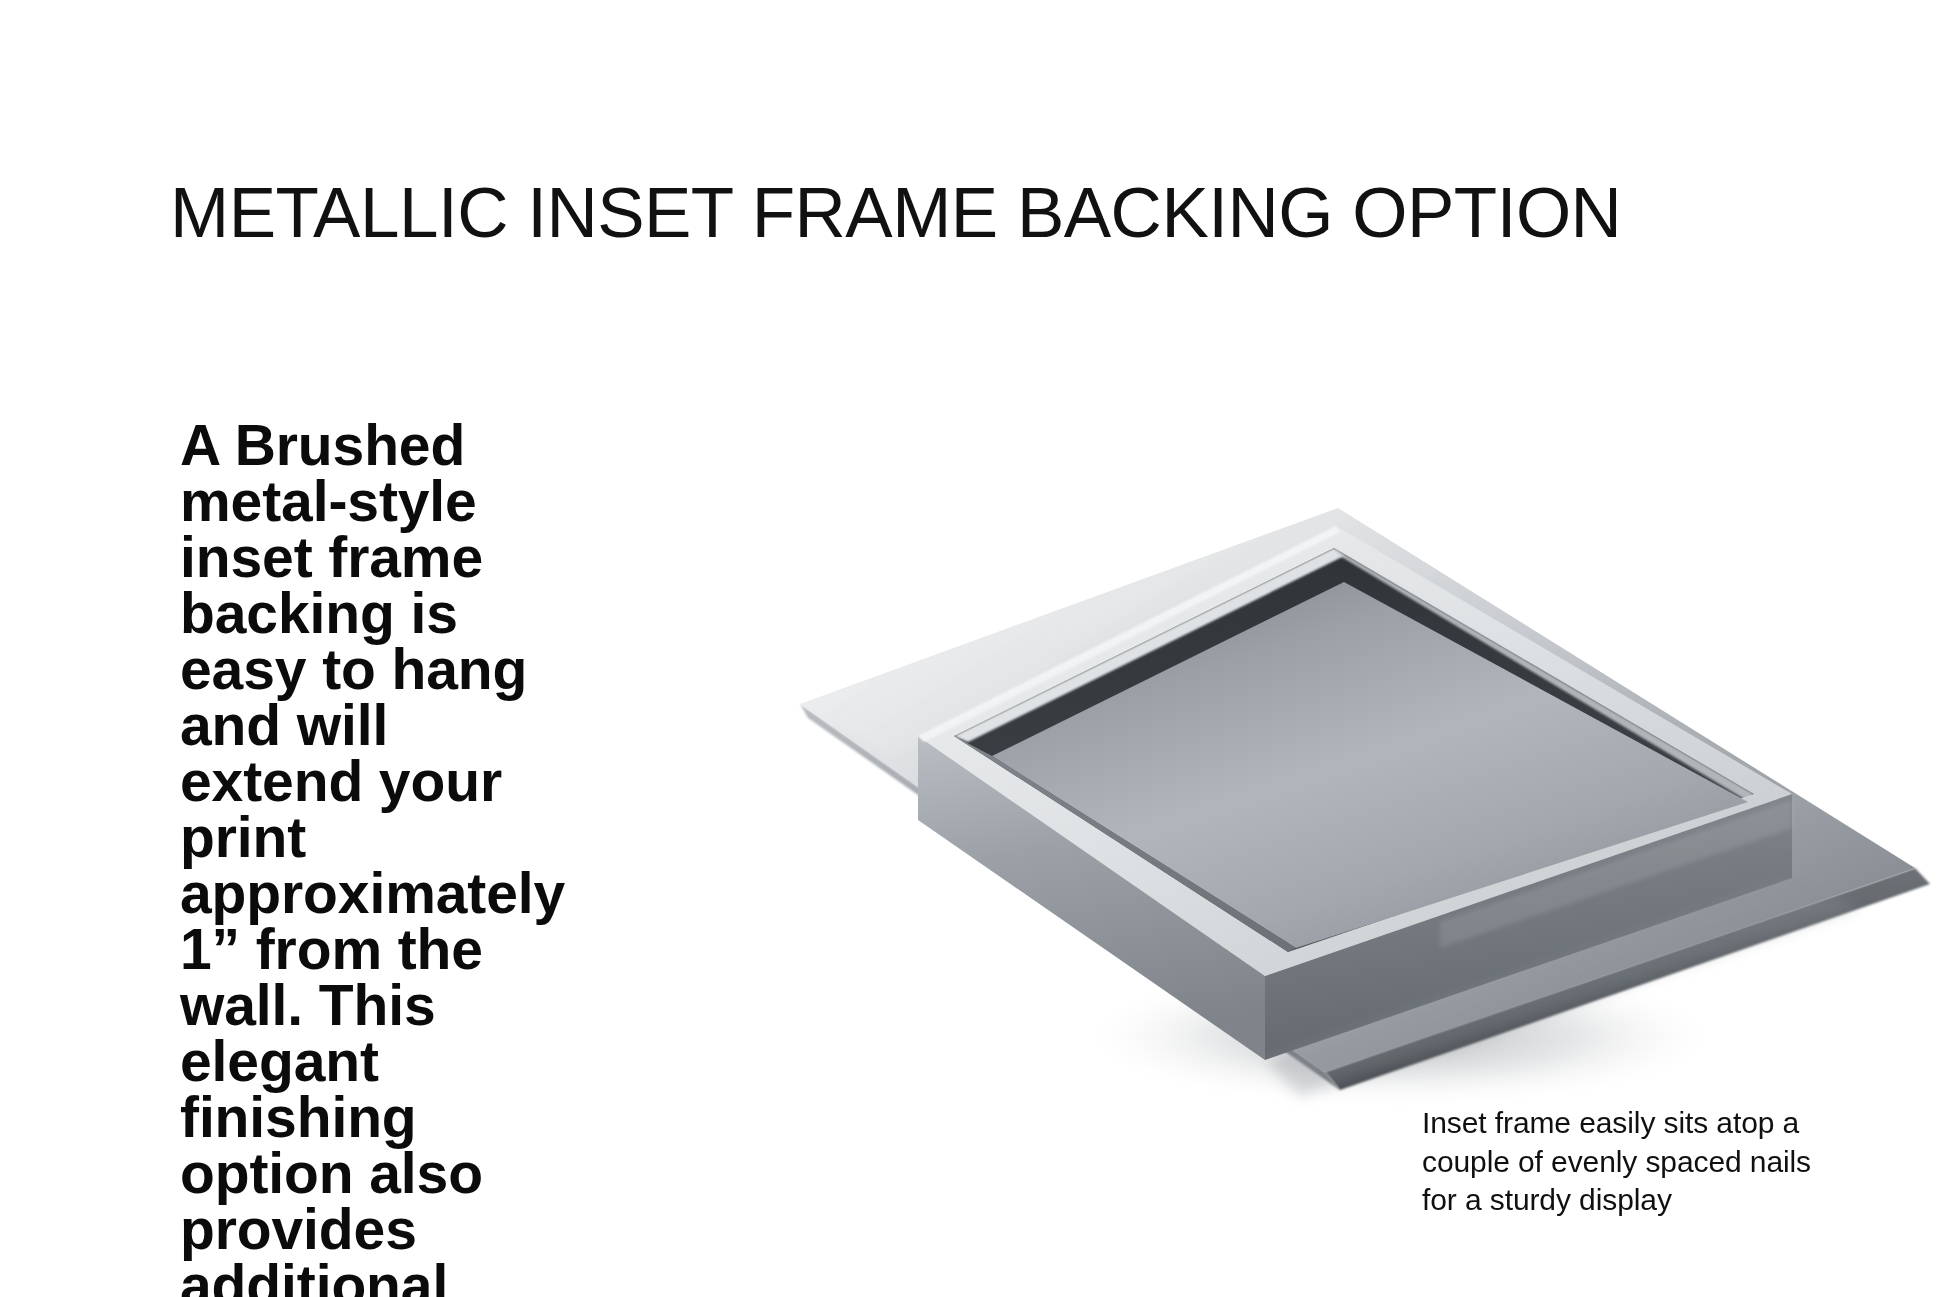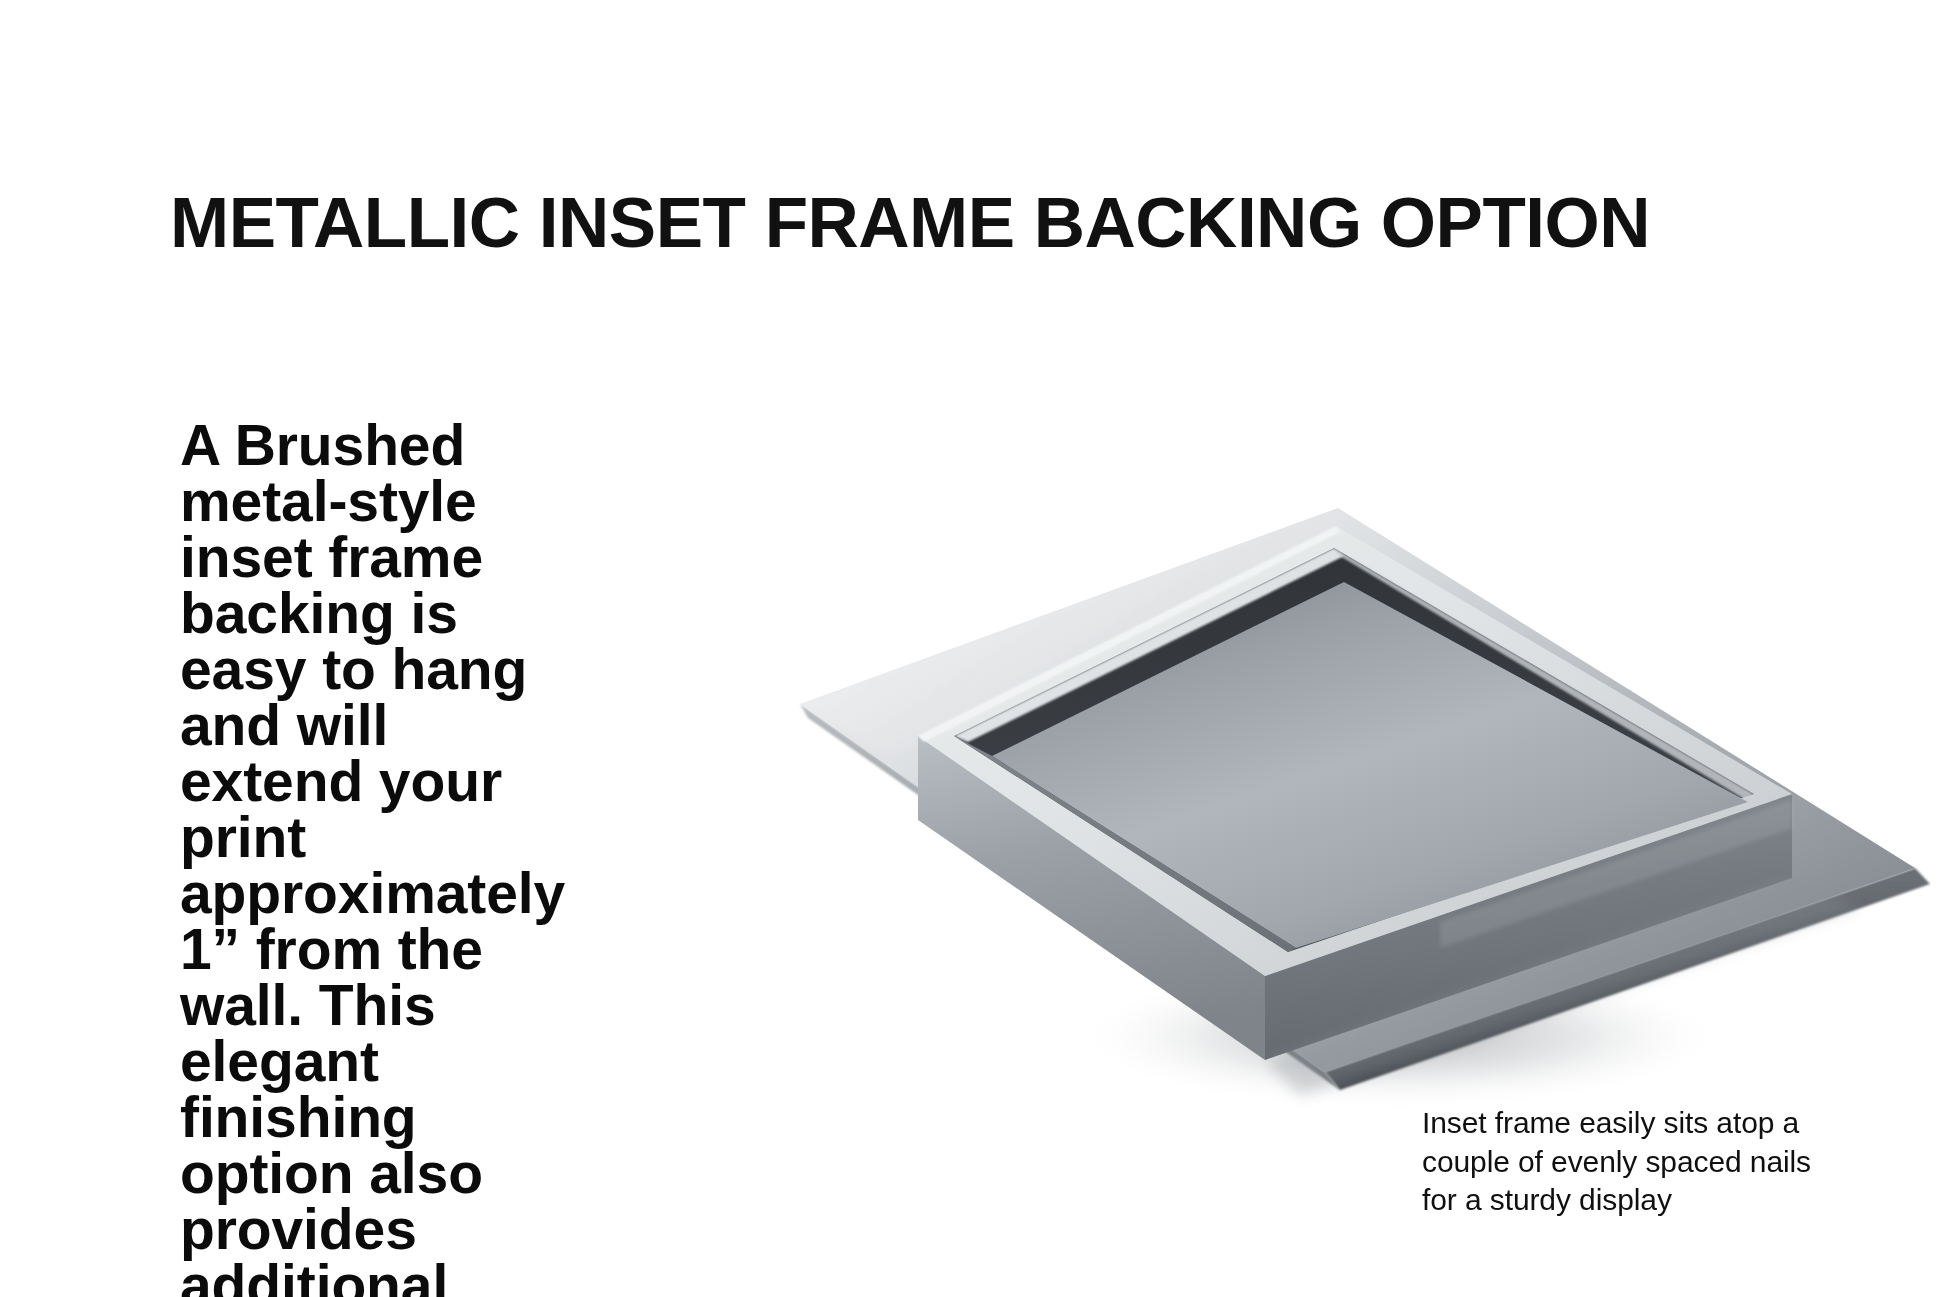--- a/index.html
+++ b/index.html
@@ -14,24 +14,24 @@
     overflow: hidden;
     font-family: "Liberation Sans", sans-serif;
     color: #000000;
     -webkit-font-smoothing: antialiased;
   }
 
   
   #slide-title {
     position: absolute;
     left: 170px;
-    top: 136px;
+    top: 126px;
     font-size: 71px;
     line-height: 78px;
-    font-weight: 700;
+    font-weight: 400;
     letter-spacing: -0.5px;
     white-space: nowrap;
     color: #111111;
   }
 
   
   #description-text {
     position: absolute;
     left: 180px;
     top: 360px;

